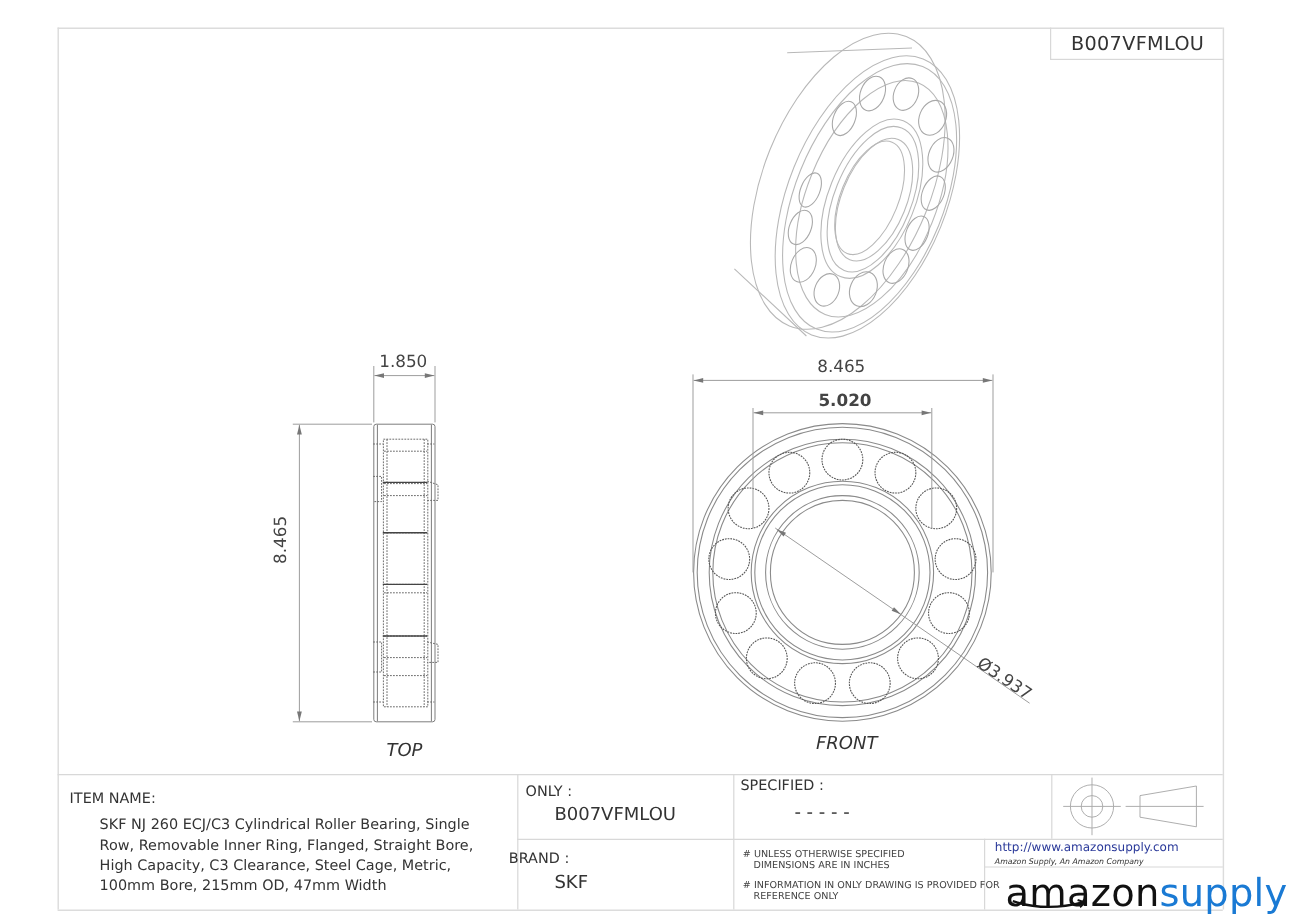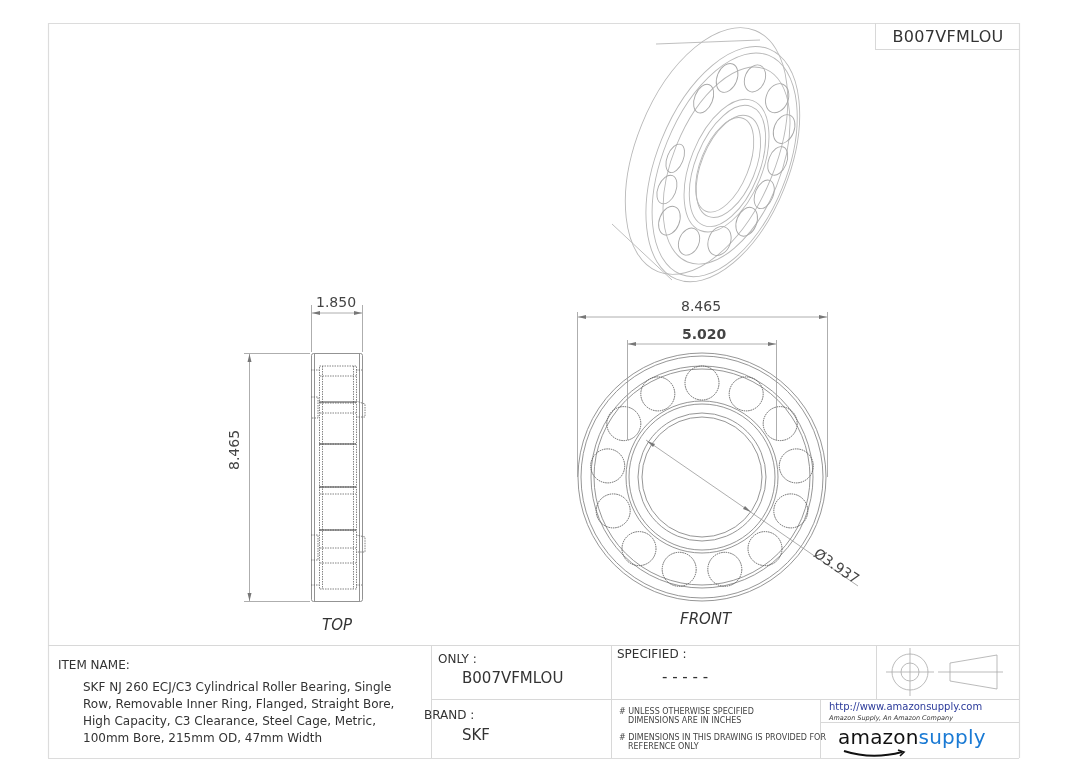--- a/index.html
+++ b/index.html
@@ -14,21 +14,21 @@
                  font-size: 16px; letter-spacing: 0.3px; color: #333; }
     .dim { font-size: 14px; color: #444; }
     .view-label { font-size: 15px; color: #333; font-style: italic; }
     .tb-label { font-size: 12px; color: #333; }
     .tb-value { font-size: 15px; color: #333; }
     .item-name { position: absolute; left: 83px; top: 679px; width: 340px;
                  font-size: 12px; line-height: 17px; color: #333; white-space: normal; }
     .note { font-size: 8px; line-height: 9px; color: #444; }
     .url { font-size: 10px; color: #2b3a9a; }
     .company { font-size: 6.5px; color: #333; }
-    .logo { position: absolute; left: 838px; top: 725px; font-size: 20px;
+    .logo { position: absolute; left: 838px; top: 725px; font-size: 32px;
             font-family: "DejaVu Sans", sans-serif; letter-spacing: 0.2px; }
     .logo .amz { color: #111; }
     .logo .sup { color: #1a7ad4; }
   </style>
 </head>
 <body>
 
 <div class="sheet">
 
   <svg class="drawing" width="1080" height="763" viewBox="0 0 1080 763">
@@ -202,21 +202,21 @@
   <span class="txt tb-value" style="left:462px; top:726px;">SKF</span>
 
   <span class="txt tb-label" style="left:617px; top:647px;">SPECIFIED :</span>
   <span class="txt tb-value" style="left:662px; top:668px;">- - - - -</span>
 
   <div class="txt note" style="left:619px; top:707px;">
     <div># UNLESS OTHERWISE SPECIFIED</div>
     <div style="padding-left:9px;">DIMENSIONS ARE IN INCHES</div>
   </div>
   <div class="txt note" style="left:619px; top:733px;">
-    <div># DIMENSIONS IN THIS DRAWING IS PROVIDED FOR</div>
+    <div># INFORMATION IN ONLY DRAWING IS PROVIDED FOR</div>
     <div style="padding-left:9px;">REFERENCE ONLY</div>
   </div>
 
   <span class="txt url" style="left:829px; top:701px;">http://www.amazonsupply.com</span>
   <span class="txt company" style="left:829px; top:714px;font-style:italic;">Amazon Supply, An Amazon Company</span>
 
   <div class="logo">
     <span class="amz">amazon</span><span class="sup">supply</span>
     <svg width="70" height="10" style="position:absolute; left:4px; top:24px;">
       <path d="M2,2 Q30,11 60,3" stroke="#111" stroke-width="2" fill="none"></path>

